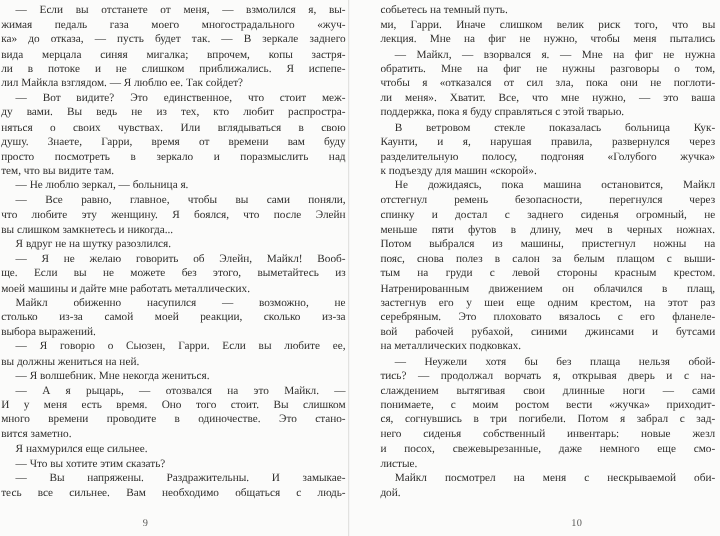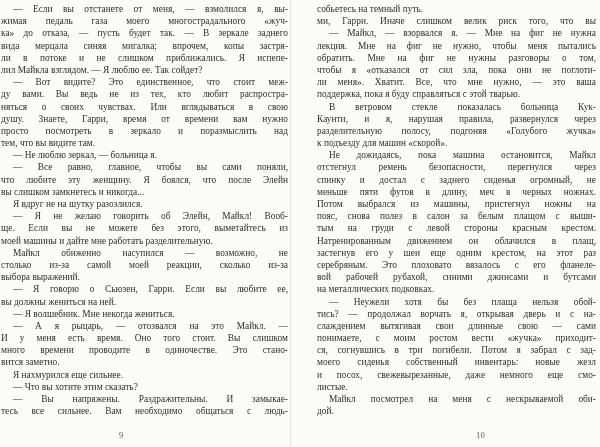--- a/index.html
+++ b/index.html
@@ -52,31 +52,31 @@
   <div class="page page-left" id="page-left">
       <div class="line first">— Если вы отстанете от меня, — взмолился я, вы-</div>
       <div class="line">жимая педаль газа моего многострадального «жуч-</div>
       <div class="line">ка» до отказа, — пусть будет так. — В зеркале заднего</div>
       <div class="line">вида мерцала синяя мигалка; впрочем, копы застря-</div>
       <div class="line">ли в потоке и не слишком приближались. Я испепе-</div>
       <div class="line end">лил Майкла взглядом. — Я люблю ее. Так сойдет?</div>
       <div class="line first">— Вот видите? Это единственное, что стоит меж-</div>
       <div class="line">ду вами. Вы ведь не из тех, кто любит распростра-</div>
       <div class="line">няться о своих чувствах. Или вглядываться в свою</div>
-      <div class="line">душу. Знаете, Гарри, время от времени вам нужно</div>
+      <div class="line">душу. Знаете, Гарри, время от времени вам буду</div>
       <div class="line">просто посмотреть в зеркало и поразмыслить над</div>
       <div class="line end">тем, что вы видите там.</div>
       <div class="line first end">— Не люблю зеркал, — больница я.</div>
       <div class="line first">— Все равно, главное, чтобы вы сами поняли,</div>
       <div class="line">что любите эту женщину. Я боялся, что после Элейн</div>
       <div class="line end">вы слишком замкнетесь и никогда...</div>
       <div class="line first end">Я вдруг не на шутку разозлился.</div>
       <div class="line first">— Я не желаю говорить об Элейн, Майкл! Вооб-</div>
       <div class="line">ще. Если вы не можете без этого, выметайтесь из</div>
-      <div class="line end">моей машины и дайте мне работать разделительную.</div>
+      <div class="line end">моей машины и дайте мне работать металлических.</div>
       <div class="line first">Майкл обиженно насупился — возможно, не</div>
       <div class="line">столько из-за самой моей реакции, сколько из-за</div>
       <div class="line end">выбора выражений.</div>
       <div class="line first">— Я говорю о Сьюзен, Гарри. Если вы любите ее,</div>
       <div class="line end">вы должны жениться на ней.</div>
       <div class="line first end">— Я волшебник. Мне некогда жениться.</div>
       <div class="line first">— А я рыцарь, — отозвался на это Майкл. —</div>
       <div class="line">И у меня есть время. Оно того стоит. Вы слишком</div>
       <div class="line">много времени проводите в одиночестве. Это стано-</div>
       <div class="line end">вится заметно.</div>
@@ -84,22 +84,22 @@
       <div class="line first end">— Что вы хотите этим сказать?</div>
       <div class="line first">— Вы напряжены. Раздражительны. И замыкае-</div>
       <div class="line">тесь все сильнее. Вам необходимо общаться с людь-</div>
     </div>
 
   <div class="divider"></div>
 
   <div class="page page-right" id="page-right">
       <div class="line end">собьетесь на темный путь.</div>
       <div class="line">ми, Гарри. Иначе слишком велик риск того, что вы</div>
+      <div class="line">лекция. Мне на фиг не нужно, чтобы меня пытались</div>
       <div class="line first">— Майкл, — взорвался я. — Мне на фиг не нужна</div>
-      <div class="line">лекция. Мне на фиг не нужно, чтобы меня пытались</div>
       <div class="line">обратить. Мне на фиг не нужны разговоры о том,</div>
       <div class="line">чтобы я «отказался от сил зла, пока они не поглоти-</div>
       <div class="line">ли меня». Хватит. Все, что мне нужно, — это ваша</div>
       <div class="line end">поддержка, пока я буду справляться с этой тварью.</div>
       <div class="line first">В ветровом стекле показалась больница Кук-</div>
       <div class="line">Каунти, и я, нарушая правила, развернулся через</div>
       <div class="line">разделительную полосу, подгоняя «Голубого жучка»</div>
       <div class="line end">к подъезду для машин «скорой».</div>
       <div class="line first">Не дожидаясь, пока машина остановится, Майкл</div>
       <div class="line">отстегнул ремень безопасности, перегнулся через</div>
@@ -108,24 +108,24 @@
       <div class="line">Потом выбрался из машины, пристегнул ножны на</div>
       <div class="line">пояс, снова полез в салон за белым плащом с выши-</div>
       <div class="line">тым на груди с левой стороны красным крестом.</div>
       <div class="line">Натренированным движением он облачился в плащ,</div>
       <div class="line">застегнув его у шеи еще одним крестом, на этот раз</div>
       <div class="line">серебряным. Это плоховато вязалось с его фланеле-</div>
       <div class="line">вой рабочей рубахой, синими джинсами и бутсами</div>
       <div class="line end">на металлических подковках.</div>
       <div class="line first">— Неужели хотя бы без плаща нельзя обой-</div>
       <div class="line">тись? — продолжал ворчать я, открывая дверь и с на-</div>
-      <div class="line">слаждением вытягивая свои длинные свою — сами</div>
+      <div class="line">слаждением вытягивая свои длинные ноги — сами</div>
       <div class="line">понимаете, с моим ростом вести «жучка» приходит-</div>
       <div class="line">ся, согнувшись в три погибели. Потом я забрал с зад-</div>
-      <div class="line">моего сиденья собственный инвентарь: новые жезл</div>
+      <div class="line">него сиденья собственный инвентарь: новые жезл</div>
       <div class="line">и посох, свежевырезанные, даже немного еще смо-</div>
       <div class="line end">листые.</div>
       <div class="line first">Майкл посмотрел на меня с нескрываемой оби-</div>
       <div class="line end">дой.</div>
     </div>
 
   <div class="pagenum pagenum-left">9</div>
 
   <div class="pagenum pagenum-right">10</div>
 </div>

